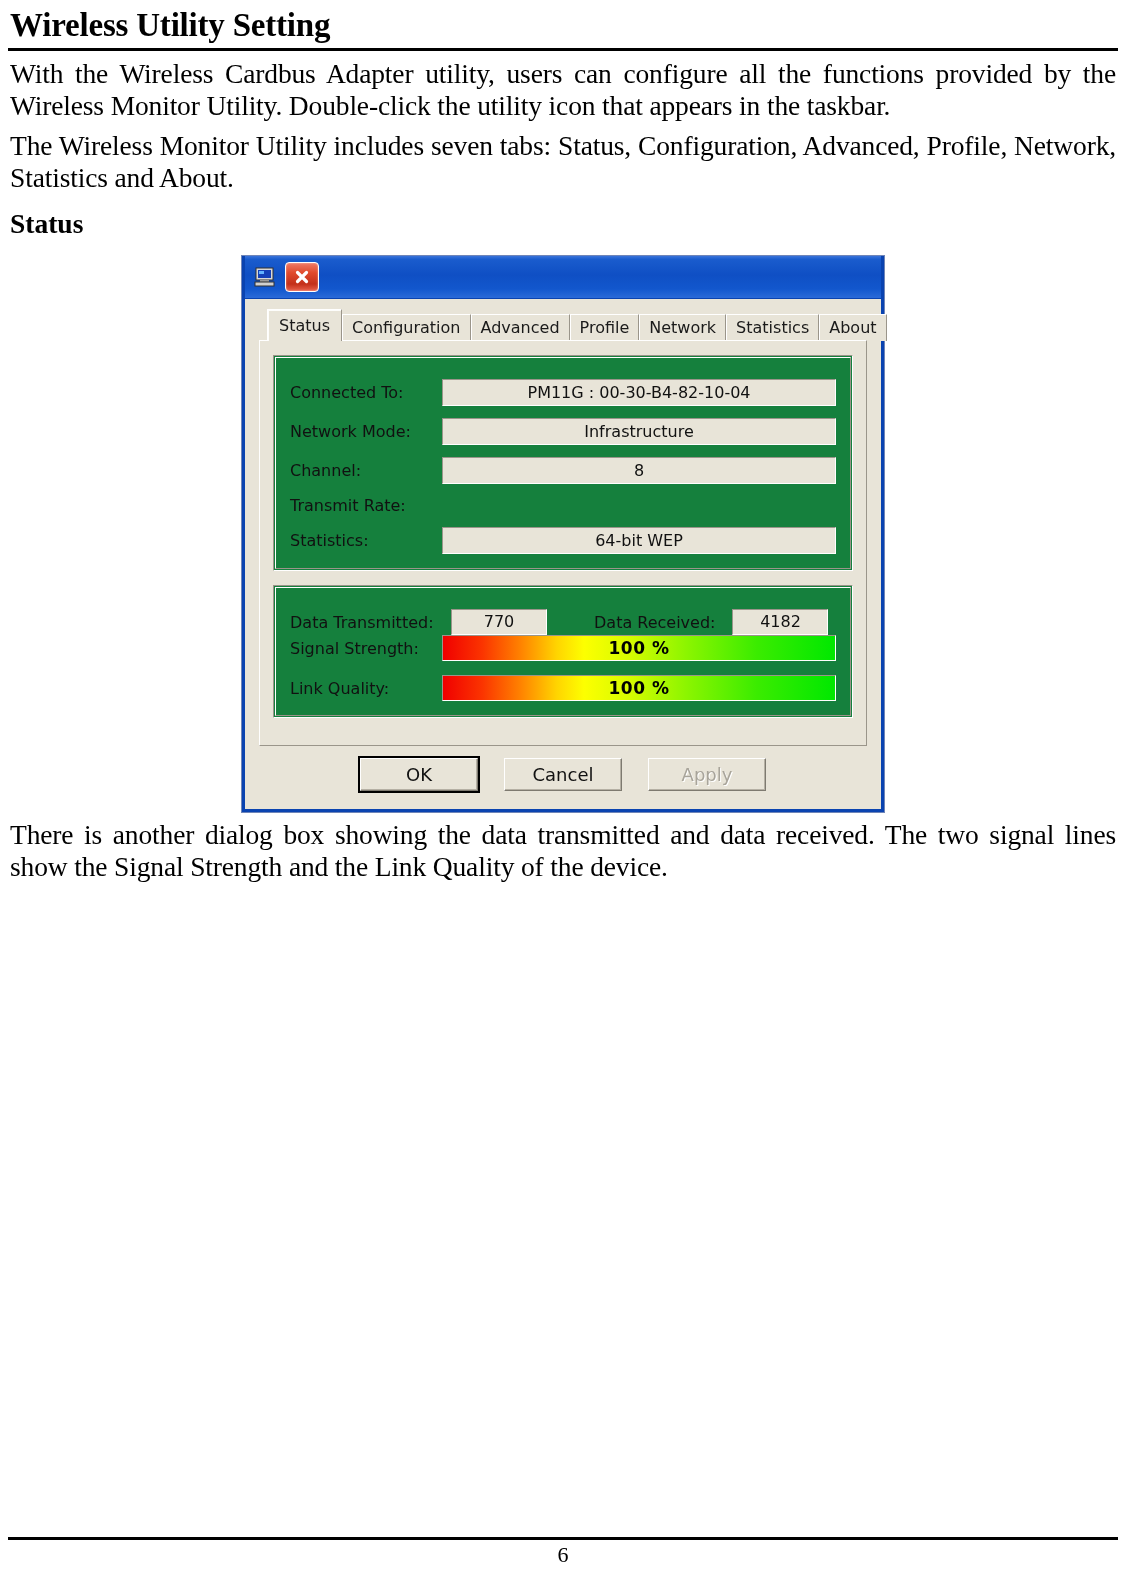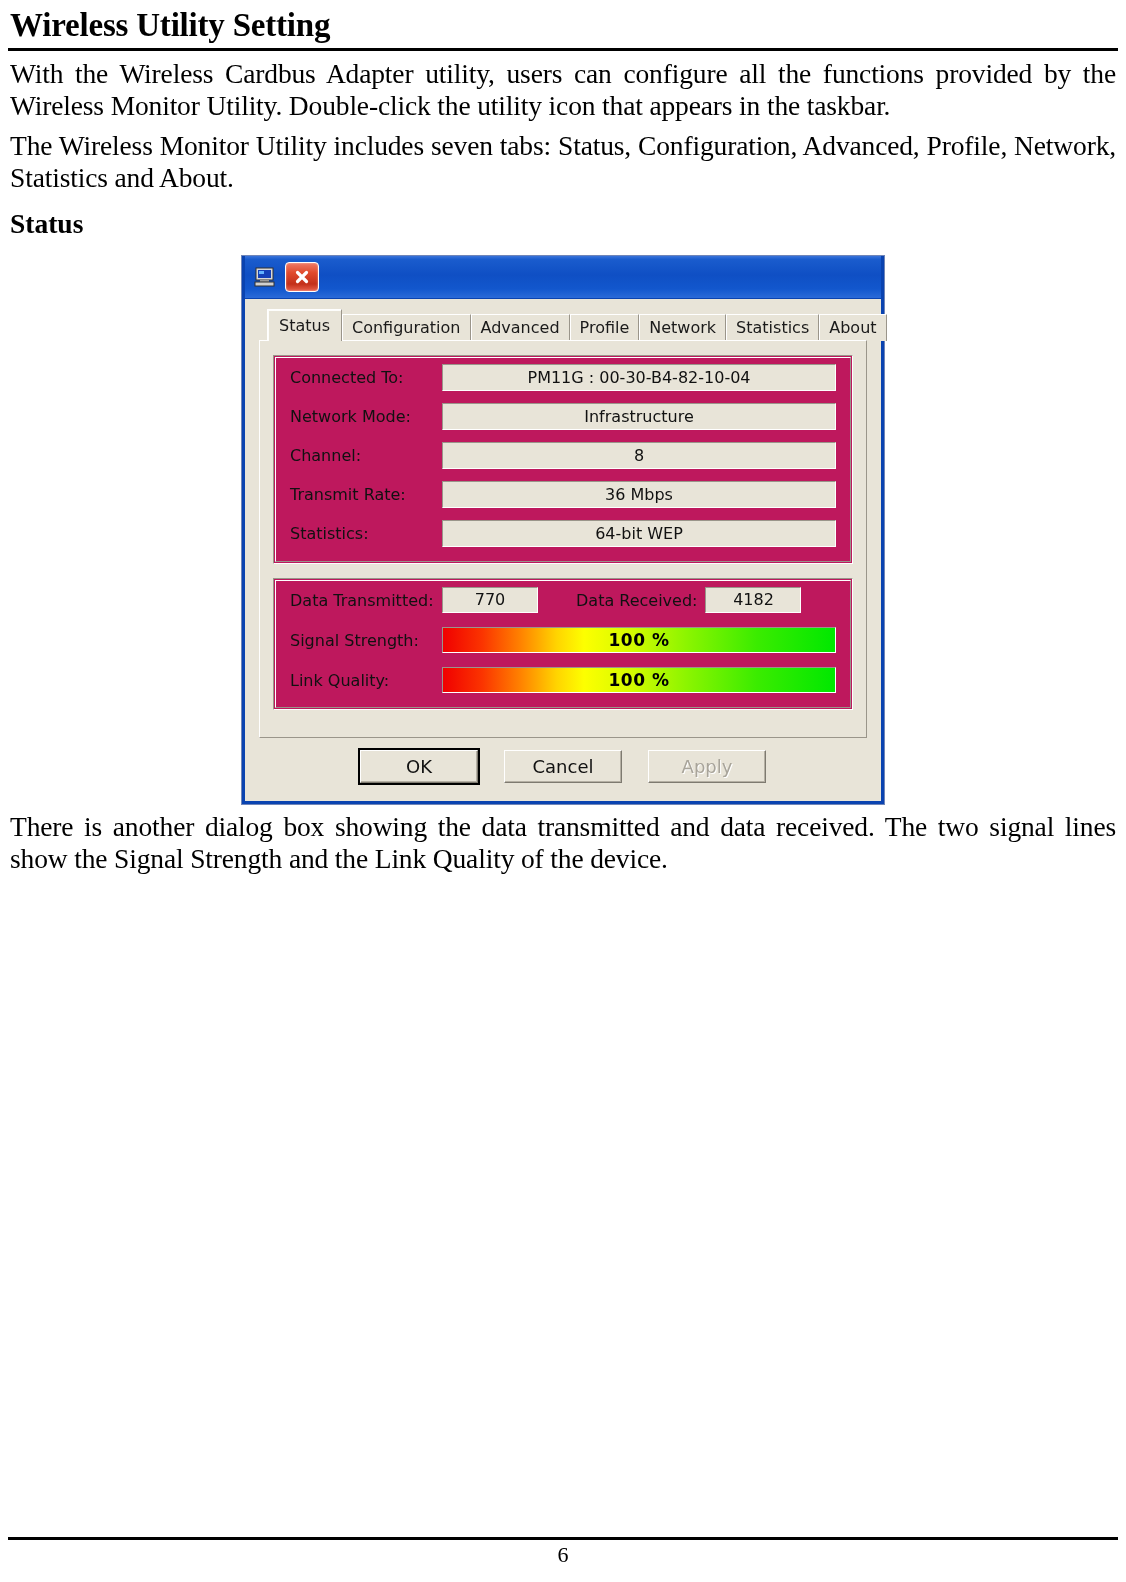--- a/index.html
+++ b/index.html
@@ -158,22 +158,22 @@
     margin-top: -1px;
     position: relative;
     z-index: 1;
   }
 
   
   .groupbox {
     border: 1px solid #9a958a;
     border-right-color: #ffffff;
     border-bottom-color: #ffffff;
-    background: #be185d;
-    padding: 8px 16px 16px 16px;
+    background: #15803d;
+    padding: 23px 16px 16px 16px;
     margin-bottom: 14px;
     position: relative;
   }
   .groupbox::after {
     content: "";
     position: absolute;
     left: 1px; top: 1px; right: 1px; bottom: 1px;
     border: 1px solid #ffffff;
     border-right-color: #9a958a;
     border-bottom-color: #9a958a;
@@ -206,21 +206,21 @@
     color: #111111;
     box-sizing: border-box;
     overflow: hidden;
     white-space: nowrap;
   }
 
   
   .counter-row {
     display: flex;
     align-items: center;
-    margin-bottom: 14px;
+    gap: 9px;
   }
   .counter-label {
     font-size: 16px;
     color: #111111;
     white-space: nowrap;
   }
   .counter-label.tx { width: 152px; flex: 0 0 auto; }
   .counter-label.rx { margin-left: 38px; margin-right: 8px; flex: 0 0 auto; }
   .counter-box {
     width: 96px;
@@ -393,21 +393,20 @@
             <div class="field-row">
               <span class="field-label">Network Mode:</span>
               <span class="field-value">Infrastructure</span>
             </div>
             <div class="field-row">
               <span class="field-label">Channel:</span>
               <span class="field-value">8</span>
             </div>
             <div class="field-row">
               <span class="field-label">Transmit Rate:</span>
-              <span class="field-value">36 Mbps</span>
             </div>
             <div class="field-row">
               <span class="field-label">Statistics:</span>
               <span class="field-value">64-bit WEP</span>
             </div>
           </div>
 
           <div class="groupbox">
             <div class="counter-row">
               <span class="counter-label tx">Data Transmitted:</span>

